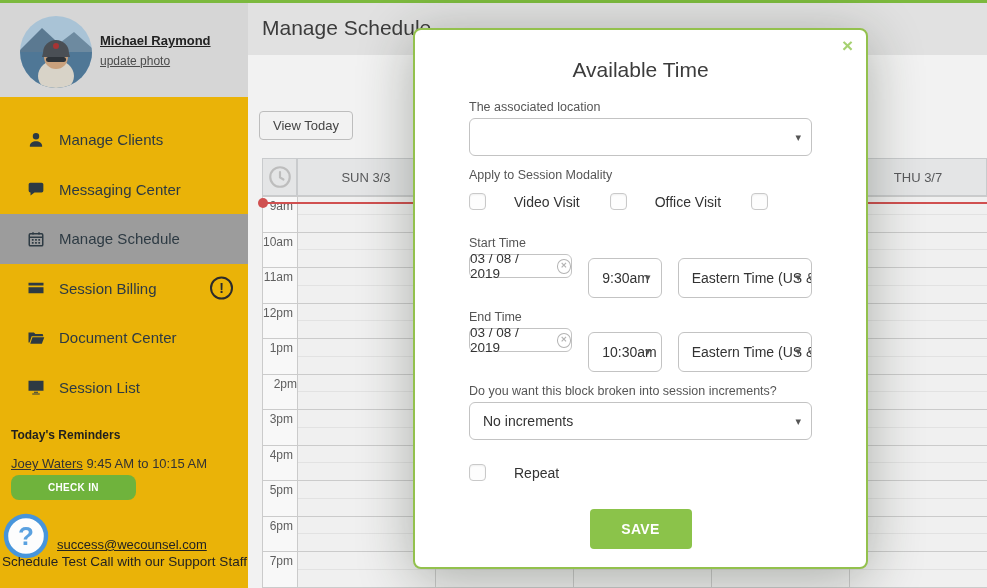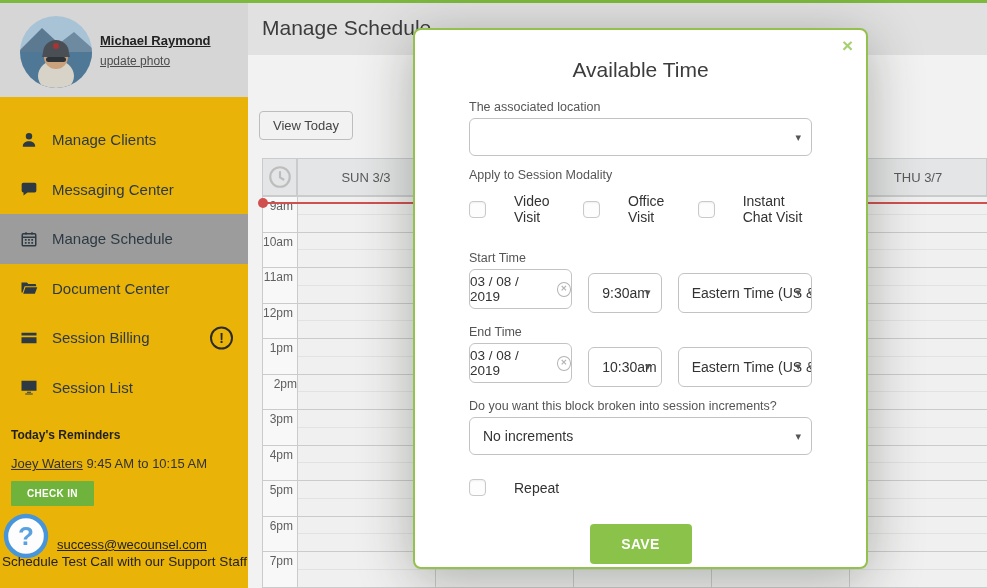--- a/index.html
+++ b/index.html
@@ -10,30 +10,30 @@
   
   .top-line { position:absolute; left:0; top:0; width:100%; height:3px; background:#7cb93e; z-index:6; }
 
   
   .sidebar { position:absolute; left:0; top:3px; bottom:0; width:248px; background:#eab308; z-index:4; }
   .profile { height:94px; background:#d6d6d6; position:relative; }
   .avatar { position:absolute; left:20px; top:13px; width:72px; height:72px; border-radius:50%; overflow:hidden; }
   .profile-name { position:absolute; left:100px; top:30px; font-size:13px; font-weight:bold; color:#222; text-decoration:underline; cursor:pointer; }
   .profile-update { position:absolute; left:100px; top:51px; font-size:12px; color:#4c4c4c; text-decoration:underline; cursor:pointer; }
   .side-menu { margin-top:18px; }
-  .side-item { position:relative; height:49.5px; display:flex; align-items:center; padding-left:20px; color:#2d3a43; font-size:15px; cursor:pointer; }
+  .side-item { position:relative; height:49.5px; display:flex; align-items:center; padding-left:27px; color:#2d3a43; font-size:15px; cursor:pointer; }
   .side-item.active { background:#9c9c9c; }
   .side-icon { width:18px; height:18px; margin-right:14px; display:inline-flex; color:#2d3a43; }
   .side-icon svg { width:18px; height:18px; }
   .alert-badge { position:absolute; right:15px; top:50%; transform:translateY(-50%); width:23px; height:23px; border:2px solid #2b2b2b; border-radius:50%; font-size:14px; font-weight:bold; color:#2b2b2b; text-align:center; line-height:19px; }
   .reminders { margin-top:16px; padding-left:11px; }
   .reminders-heading { font-size:12px; font-weight:bold; color:#1f1f1f; }
   .reminder-line { margin-top:14px; font-size:13px; color:#333; white-space:nowrap; }
   .reminder-client { text-decoration:underline; cursor:pointer; }
-  .checkin-btn { margin-top:10px; display:inline-block; background:#6fb33c; color:#fff; font-size:10px; font-weight:bold; letter-spacing:.3px; padding:7px 16px; border:none; border-radius:1px; cursor:pointer; }
+  .checkin-btn { margin-top:4px; display:inline-block; background:#6fb33c; color:#fff; font-size:10px; font-weight:bold; letter-spacing:.3px; padding:7px 37px; border:none; border-radius:8px; cursor:pointer; }
   .support { position:absolute; left:0; bottom:0; width:248px; height:55px; }
   .help-icon { position:absolute; left:2px; top:-21px; width:48px; height:48px; cursor:pointer; }
   .support-email { position:absolute; left:57px; top:4px; font-size:13px; color:#222; text-decoration:underline; cursor:pointer; }
   .support-line { position:absolute; left:2px; top:21px; font-size:13.5px; color:#222; white-space:nowrap; cursor:pointer; }
 
   
   .main-header { position:absolute; left:248px; right:0; top:3px; height:52px; background:#e1e1e1; z-index:1; }
   .page-title { position:absolute; left:14px; top:13px; font-size:21px; color:#3c3c3c; }
   .view-today-btn { position:absolute; left:259px; top:111px; padding:6px 13px; font-size:13px; color:#444; background:#f2f2f2; border:1px solid #bdbdbd; border-radius:4px; cursor:pointer; z-index:2; font-family:"Liberation Sans", sans-serif; }
 
@@ -56,21 +56,21 @@
   .modal-title { margin-top:28px; text-align:center; font-size:21px; color:#3c3c3c; }
   .field-label { margin-top:18px; font-size:12.5px; color:#555; }
   .field-label.tight { margin-top:12px; }
   .field-label.roomy { margin-top:26px; }
   .select-box { position:relative; margin-top:4px; height:38px; border:1px solid #c3c3c3; border-radius:6px; background:#fff; font-size:14px; color:#333; line-height:36px; padding:0 26px 0 13px; white-space:nowrap; overflow:hidden; cursor:pointer; }
   .select-caret { position:absolute; right:10px; top:0; line-height:36px; font-size:11px; color:#555; }
   .check-row { margin-top:11px; display:flex; align-items:center; gap:30px; }
   .check-item { display:flex; align-items:center; gap:28px; font-size:14px; color:#333; }
   .checkbox { width:17px; height:17px; border:1px solid #c9c9c9; border-radius:4px; background:#fdfdfd; box-shadow:inset 0 1px 2px rgba(0,0,0,.06); cursor:pointer; flex:0 0 auto; }
   .time-row { margin-top:4px; display:flex; gap:16px; }
-  .date-input { width:105px; height:40px; border:1px solid #c3c3c3; border-radius:6px; display:flex; align-items:center; justify-content:center; gap:6px; font-size:13.5px; color:#333; }
+  .date-input { width:105px; height:24px; border:1px solid #c3c3c3; border-radius:6px; display:flex; align-items:center; justify-content:center; gap:6px; font-size:13.5px; color:#333; }
   .clear-icon { width:15px; height:15px; border:1.5px solid #b3b3b3; border-radius:50%; color:#b3b3b3; font-size:8px; line-height:12px; text-align:center; font-weight:bold; cursor:pointer; }
   .time-select { width:74px; height:40px; line-height:38px; }
   .tz-select { width:136px; height:40px; line-height:38px; }
   .repeat-row { margin-top:24px; }
   .save-btn { display:block; margin:28px auto 0; width:102px; height:40px; background:#8bc34a; color:#fff; border:none; border-radius:4px; font-size:14px; font-weight:bold; letter-spacing:.4px; cursor:pointer; font-family:"Liberation Sans", sans-serif; }
 </style>
 </head>
 <body>
 
 <div id="app">
@@ -188,34 +188,34 @@
                 <rect x="10.8" y="16" width="2.3" height="2.3"></rect>
                 <rect x="15.1" y="16" width="2.3" height="2.3"></rect>
               </g>
             </svg>
           </span>
           <span>Manage Schedule</span>
         </div>
         <div class="side-item">
           <span class="side-icon">
             <svg viewBox="0 0 24 24" fill="currentColor">
+              <path d="M2 5h20v3.6H2zM2 11h20v8H2zm2.5 4.5h5v1.6h-5z"></path>
+            </svg>
+          </span>
+          <span>Session Billing</span>
+          <span class="alert-badge">!</span>
+        </div>
+        <div class="side-item">
+          <span class="side-icon">
+            <svg viewBox="0 0 24 24" fill="currentColor">
               <path d="M2 4.5h7.2l2 2.2H20a1.5 1.5 0 0 1 1.5 1.5v1.3H6.2L3.4 18H2z"></path>
               <path d="M4.3 19.5l3-8.5H23l-3.2 8.5z"></path>
             </svg>
           </span>
           <span>Document Center</span>
-        </div>
-        <div class="side-item">
-          <span class="side-icon">
-            <svg viewBox="0 0 24 24" fill="currentColor">
-              <path d="M2 5h20v3.6H2zM2 11h20v8H2zm2.5 4.5h5v1.6h-5z"></path>
-            </svg>
-          </span>
-          <span>Session Billing</span>
-          <span class="alert-badge">!</span>
         </div>
         <div class="side-item">
           <span class="side-icon">
             <svg viewBox="0 0 24 24" fill="currentColor">
               <path d="M2 3.5h20V17H2zM9.3 18.2h5.4v1.6H9.3zM7 20.5h10V22H7z"></path>
             </svg>
           </span>
           <span>Session List</span>
         </div>
       </div>
@@ -254,21 +254,20 @@
       <div class="check-item">
         <span class="checkbox"></span>
         <span>Video Visit</span>
       </div>
       <div class="check-item">
         <span class="checkbox"></span>
         <span>Office Visit</span>
       </div>
       <div class="check-item">
         <span class="checkbox"></span>
-        <span>Instant Chat Visit</span>
       </div>
     </div>
 
     <div class="field-label roomy">Start Time</div>
     <div class="time-row">
       <div class="date-input">
         <span>03 / 08 / 2019</span>
         <span class="clear-icon">✕</span>
       </div>
       <div class="select-box time-select">

